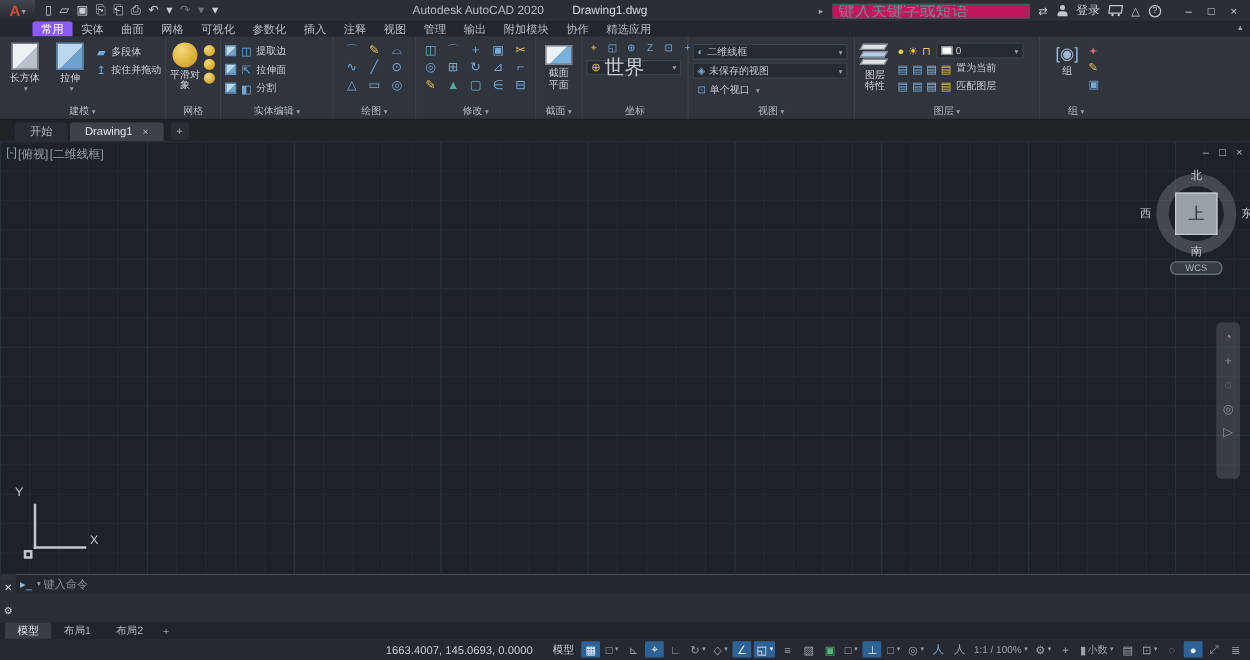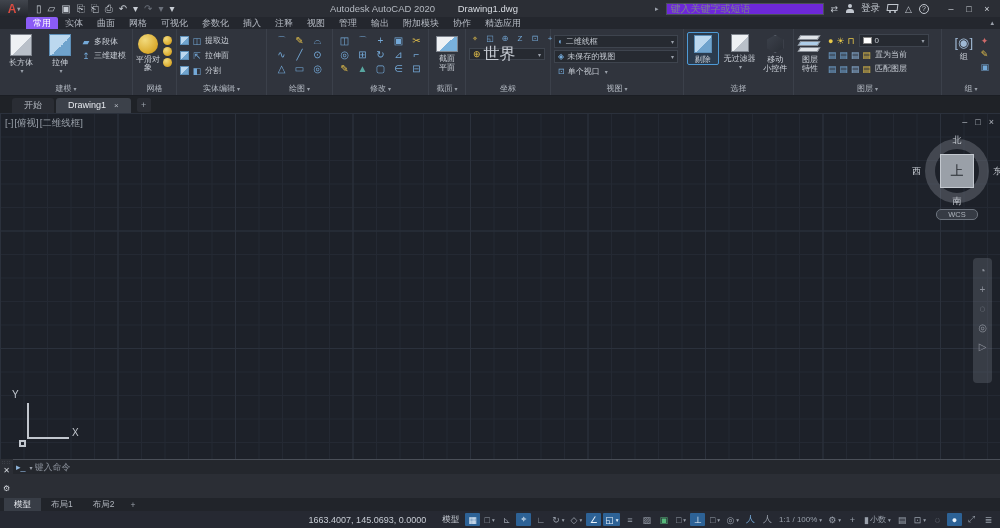--- a/index.html
+++ b/index.html
@@ -9,22 +9,22 @@
   .titlebar{height:17px;background:#2b2e35;display:flex;align-items:center;position:relative;font-size:9.5px}
   .logo{width:28px;height:17px;display:flex;align-items:center;justify-content:center;
     background:linear-gradient(180deg,#41454d,#23262c);color:#d84b40;font-weight:bold;font-size:12px;cursor:pointer}
   .logo .crt{color:#9aa0aa;font-size:6px;margin-left:1px}
   .qat{display:flex;align-items:center;gap:6px;margin-left:8px}
   .qat-ic{color:#c8cdd4;font-size:10px;line-height:17px;cursor:pointer}
   .title{position:absolute;left:330px;top:0;line-height:17px;white-space:nowrap}
   .title .app{color:#b4b9c1}.title .doc{color:#d8dce2;margin-left:20px}
   .tright{margin-left:auto;display:flex;align-items:center;gap:7px;padding-right:4px}
   .tiny{font-size:7px;color:#9aa0aa}
-  .search{width:158px;height:12px;background:#6d28d9;border:1px solid #4a5059;color:#c6cbd3;
-    font-size:10px;padding:0 4px;font-family:"Liberation Sans",sans-serif}
+  .search{width:158px;height:12px;background:#be185d;border:1px solid #4a5059;color:#c6cbd3;
+    font-size:13px;padding:0 4px;font-family:"Liberation Sans",sans-serif}
   .search::placeholder{color:#7c828c}
   .tic{color:#c2c7cf;font-size:9px}
   .person{width:9px;height:9px;position:relative;display:inline-block}
   .person::before{content:"";position:absolute;left:3px;top:0;width:4px;height:4px;border-radius:50%;background:#c2c7cf}
   .person::after{content:"";position:absolute;left:1px;bottom:0;width:8px;height:4px;border-radius:3px 3px 0 0;background:#c2c7cf}
   .cart{width:11px;height:9px;position:relative;display:inline-block}
   .cart::before{content:"";position:absolute;left:0;top:0;width:9px;height:5px;border:1px solid #c2c7cf;transform:skewX(-8deg)}
   .cart::after{content:"";position:absolute;left:2px;bottom:0;width:2px;height:2px;border-radius:50%;background:#c2c7cf;box-shadow:5px 0 0 #c2c7cf}
   .help{width:10px;height:10px;border:1px solid #c2c7cf;border-radius:50%;font-size:7px;line-height:8px;text-align:center;color:#c2c7cf}
   .winctl{display:flex;gap:0;margin-left:6px}
@@ -216,21 +216,21 @@
         <span class="rbl">拉伸</span>
         <span class="crt">▾</span>
       </div>
       <div class="rcol">
         <div class="ritem">
           <span class="ric">▰</span>
           <span>多段体</span>
         </div>
         <div class="ritem">
           <span class="ric">↥</span>
-          <span>三维建模</span>
+          <span>按住并拖动</span>
         </div>
       </div>
     </div>
     <div class="rlabel">
       <span>建模</span><span class="crt">▾</span>
     </div>
   </div>
 
   <div class="rpanel" style="width:44px">
     <div class="rbody">
@@ -370,41 +370,20 @@
           <span>单个视口</span>
           <span class="vcaret" style="margin-left:2px">▾</span>
         </div>
       </div>
     </div>
     <div class="rlabel">
       <span>视图</span><span class="crt">▾</span>
     </div>
   </div>
 
-  <div class="rpanel" style="width:110px">
-    <div class="rbody" style="justify-content:center;gap:4px">
-      <div class="rbtn-big hl" style="width:32px">
-        <span class="cube-lg blue" style="width:18px;height:18px"></span>
-        <span class="rbl">剔除</span>
-      </div>
-      <div class="rbtn-big" style="width:34px">
-        <span class="cube-lg" style="width:18px;height:18px"></span>
-        <span class="rbl">无过滤器</span>
-        <span class="crt">▾</span>
-      </div>
-      <div class="rbtn-big" style="width:30px">
-        <span class="gizmo-hex"></span>
-        <span class="rbl">移动</span>
-        <span class="rbl" style="margin-top:0">小控件</span>
-      </div>
-    </div>
-    <div class="rlabel">
-      <span>选择</span>
-    </div>
-  </div>
 
   <div class="rpanel" style="width:148px">
     <div class="rbody" style="gap:5px">
       <div class="rbtn-big" style="width:26px">
         <span class="layers-ic">
             <i></i>
             <i></i>
             <i></i>
           </span>
         <span class="rbl">图层</span>

